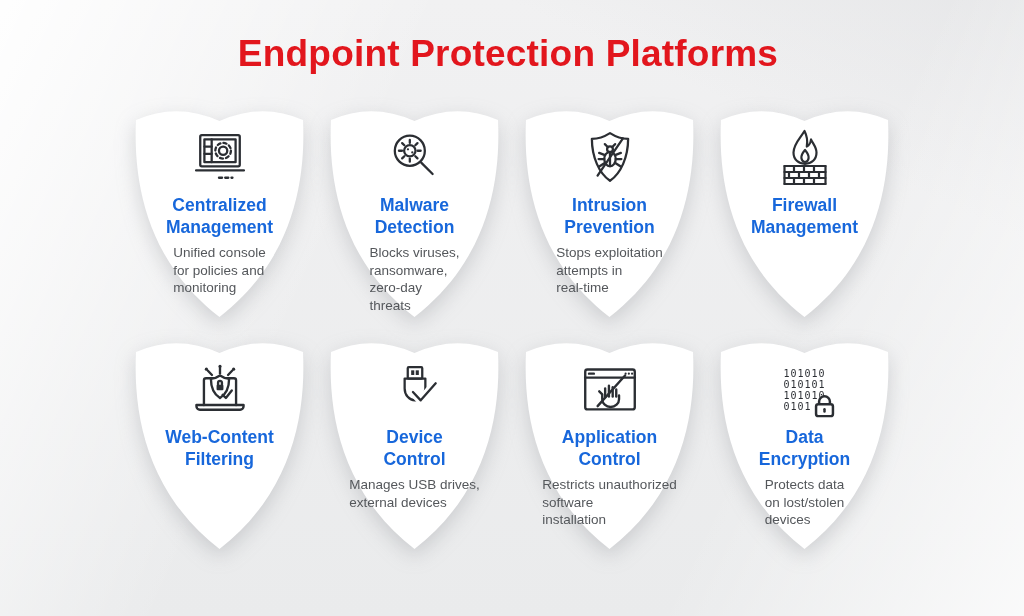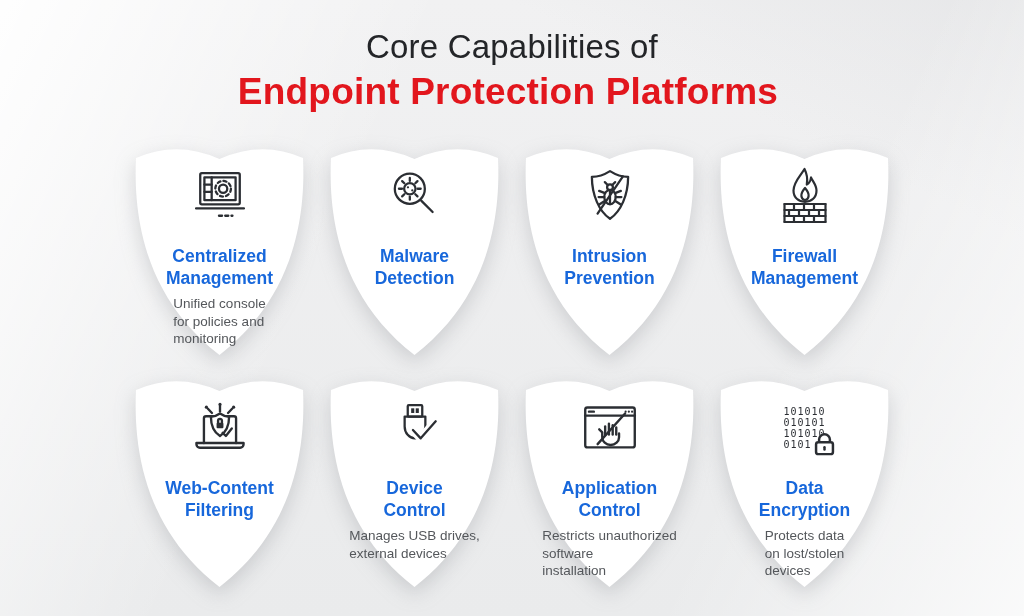--- a/index.html
+++ b/index.html
@@ -58,21 +58,21 @@
     height: 62px; display: flex; align-items: center; justify-content: center;
   }
   .icon-box svg .ln {
     fill: none; stroke: #2b2e33; stroke-width: 2.2;
     stroke-linecap: round; stroke-linejoin: round;
   }
   .icon-box svg .fl { fill: #2b2e33; stroke: none; }
   .icon-box svg .wh { fill: #ffffff; }
 
   .card-title {
-    margin: 18px 0 0 0;
+    margin: 5px 0 0 0;
     font-size: 17.5px; font-weight: 700; line-height: 1.26;
     color: #1767db; text-align: center; white-space: pre-line;
   }
   .card-desc {
     margin: 6px 0 0 0;
     font-size: 13.5px; line-height: 1.3;
     color: #54575b; text-align: left; white-space: pre-line;
   }
 
   .binary-wrap { position: relative; }
@@ -87,21 +87,20 @@
     width: 27px; height: 24px;
   }
   .binary-lock .ln { stroke-width: 1.8; }
 </style>
 </head>
 <body>
 
 <div class="canvas">
 
   <div class="title-block">
-    <h1 class="title-line1">Core Capabilities of</h1>
     <h1 class="title-line2">Endpoint Protection Platforms</h1>
   </div>
 
   <div class="rows">
 
     <div class="card-row">
 
       <div class="card">
         <svg class="shield" viewBox="0 0 181 215">
             <path d="M7,13 Q48,-5 90.5,14 Q133,-5 174,13 C177,76 163,154 90.5,210 C18,154 4,76 7,13 Z"></path>
@@ -145,20 +144,24 @@
               <line class="ln" x1="17.7" y1="15.7" x2="15.6" y2="13.6"></line>
               <line class="ln" x1="23" y1="13.5" x2="23" y2="10.5"></line>
               <line class="ln" x1="28.3" y1="15.7" x2="30.4" y2="13.6"></line>
               <circle class="fl" cx="21.2" cy="19.6" r="1.1"></circle>
               <circle class="fl" cx="25.4" cy="22.6" r="1.1"></circle>
               <line class="ln" x1="34" y1="32.5" x2="45" y2="43.5" stroke-width="5.5"></line>
             </svg>
           </div>
           <h3 class="card-title">Malware
 Detection</h3>
+          <p class="card-desc">Blocks viruses,
+ransomware,
+zero-day
+threats</p>
         </div>
       </div>
 
       <div class="card">
         <svg class="shield" viewBox="0 0 181 215">
             <path d="M7,13 Q48,-5 90.5,14 Q133,-5 174,13 C177,76 163,154 90.5,210 C18,154 4,76 7,13 Z"></path>
           </svg>
         <div class="content">
           <div class="icon-box">
             <svg width="58" height="58" viewBox="0 0 56 56">
@@ -172,20 +175,23 @@
               <line class="ln" x1="22.5" y1="29" x2="17" y2="29"></line>
               <line class="ln" x1="22.5" y1="33" x2="18" y2="36"></line>
               <line class="ln" x1="33.5" y1="25" x2="38.5" y2="23"></line>
               <line class="ln" x1="33.5" y1="29" x2="39" y2="29"></line>
               <line class="ln" x1="33.5" y1="33" x2="38" y2="36"></line>
               <line class="ln" x1="40.5" y1="9" x2="16" y2="45" stroke-width="2.6"></line>
             </svg>
           </div>
           <h3 class="card-title">Intrusion
 Prevention</h3>
+          <p class="card-desc">Stops exploitation
+attempts in
+real-time</p>
         </div>
       </div>
 
       <div class="card">
         <svg class="shield" viewBox="0 0 181 215">
             <path d="M7,13 Q48,-5 90.5,14 Q133,-5 174,13 C177,76 163,154 90.5,210 C18,154 4,76 7,13 Z"></path>
           </svg>
         <div class="content">
           <div class="icon-box">
             <svg width="58" height="58" viewBox="0 0 56 58">

